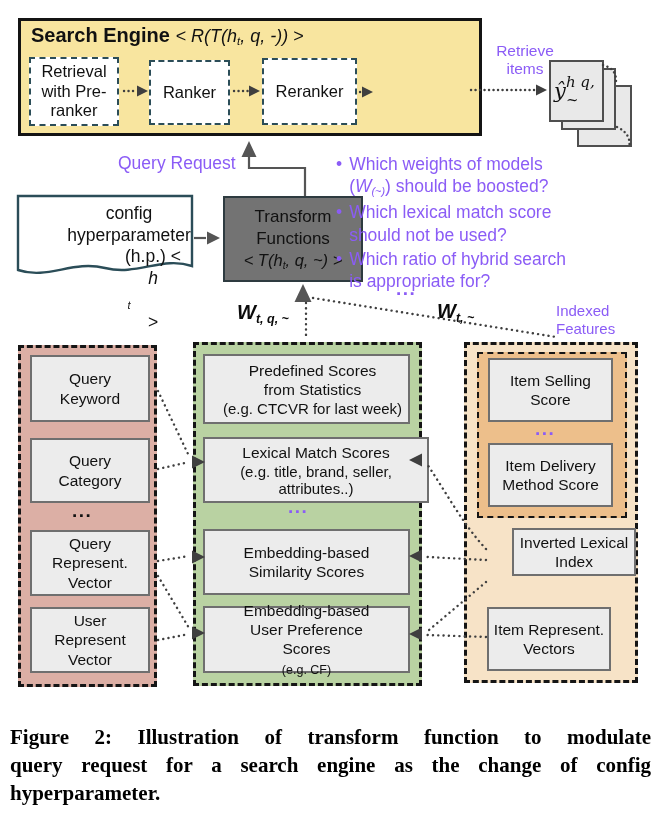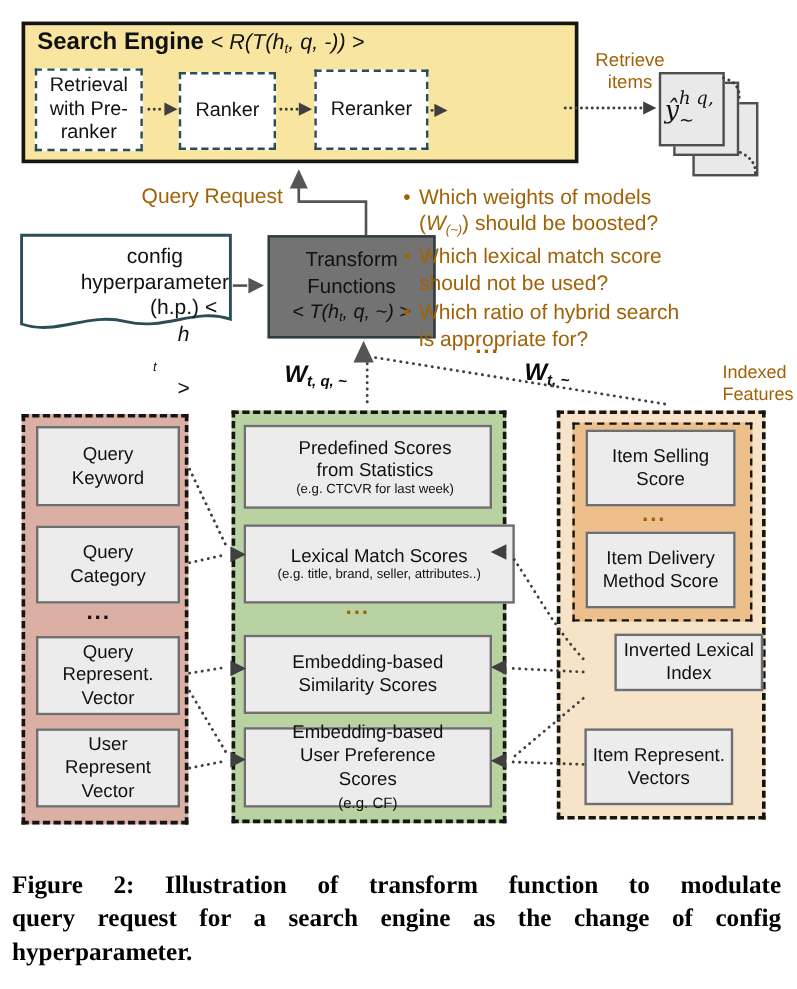--- a/index.html
+++ b/index.html
@@ -15,21 +15,21 @@
   .se-title { left:31px; top:24px; font-size:20px; white-space:nowrap; }
   .se-title b { font-weight:bold; }
   .se-title .frm { font-style:italic; font-size:18px; font-weight:normal; }
   sub { font-size:0.62em; vertical-align:-0.28em; }
 
   .stage { background:#fff; border:2.5px dashed #2b4d58; display:flex;
     flex-direction:column; align-items:center; justify-content:center;
     text-align:center; font-size:16.5px; line-height:1.18; color:#111; }
   .stage span { display:block; }
 
-  .teal { color:#a16207; }
+  .teal { color:#8b5cf6; }
   .retrieve-lbl { left:489px; top:42px; width:72px; text-align:center;
     font-size:15.5px; line-height:1.15; }
   .retrieve-lbl span { display:block; }
 
   .page { width:55px; height:62px; background:#e9e9e9; border:2px solid #4f4f4f; }
   .yhat { left:549px; top:60px; width:55px; height:62px; display:flex;
     align-items:center; padding-left:5px; box-sizing:border-box;
     font-family:"DejaVu Serif", serif; font-style:italic; font-size:21px; }
   .yhat sub { font-size:15px; }
 
@@ -52,34 +52,34 @@
   .q-bullet { flex:0 0 auto; }
   .q-text { width:224px; }
   .nowrap { white-space:nowrap; }
   .q-text i { font-style:italic; }
   .ell { font-weight:bold; font-size:19px; letter-spacing:1.5px; }
 
   .wlbl { font-weight:bold; font-style:italic; font-size:20px; color:#0b0b0b;
     white-space:nowrap; }
   .wlbl sub { font-size:12.5px; }
   .idx-feat { left:556px; top:302px; font-size:15px; line-height:1.18; }
-  .idx-feat span { display:block;margin-left:46px; }
+  .idx-feat span { display:block; }
 
   .col { border:3px dashed #151515; }
   .col-pink   { left:18px;  top:345px; width:139px; height:342px; background:#dcafa5; }
   .col-green  { left:193px; top:342px; width:229px; height:344px; background:#b9d2a2; }
   .col-orange { left:464px; top:342px; width:174px; height:341px; background:#f7e3c7; }
   .orange-inner { left:477px; top:352px; width:150px; height:166px;
     background:#edbf8b; border:2.5px dashed #151515; }
 
   .gbox { background:#ececec; border:2px solid #6f6f6f; display:flex;
     flex-direction:column; align-items:center; justify-content:center;
     text-align:center; font-size:15.5px; line-height:1.24; }
   .gbox span { display:block; }
-  .note { font-size:11px; line-height:1.14; }
+  .note { font-size:15px; line-height:1.14; }
   .note-inline { display:inline !important; font-size:12.5px; }
 
   .caption { left:10px; top:723px; width:641px;
     font-family:"Liberation Serif", serif; font-weight:bold; font-size:21px;
     line-height:28px; color:#000; }
   .cap-just { text-align:justify; text-align-last:justify; }
 
   svg.overlay { position:absolute; left:0; top:0; pointer-events:none; }
   .under { z-index:0; } .over { z-index:10; }
   .dots { fill:none; stroke:#3f3f3f; stroke-width:2.4;

